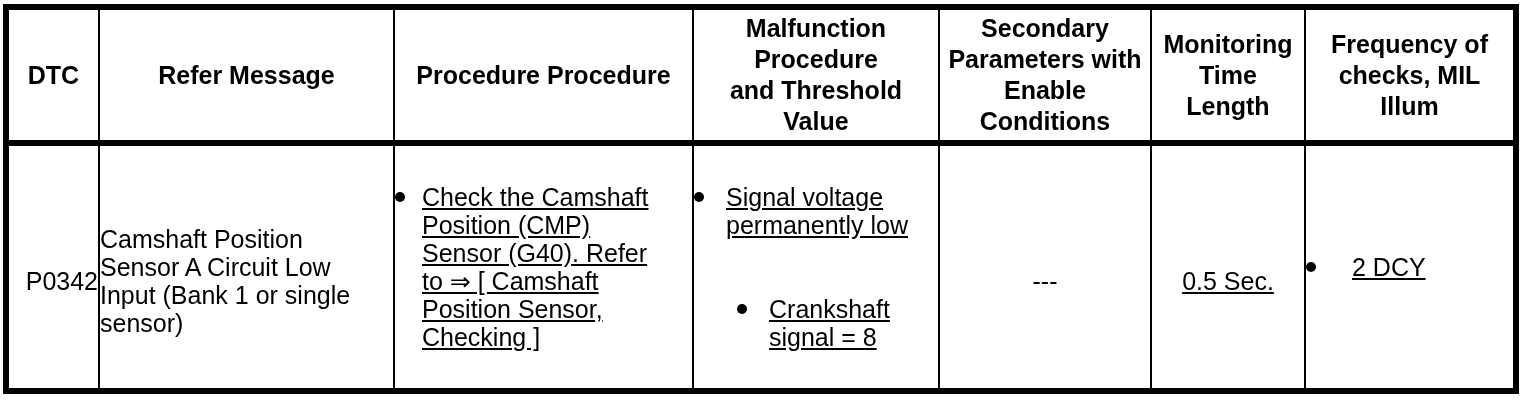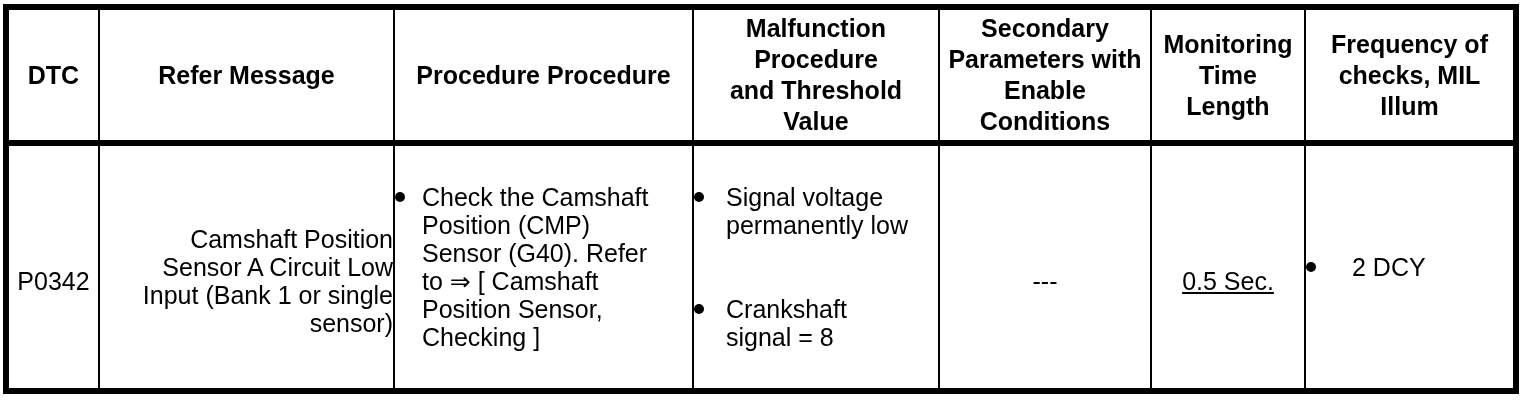--- a/index.html
+++ b/index.html
@@ -37,29 +37,29 @@
     padding: 2px 4px;
   }
   .dtc-table thead tr { height: 136px; }
   .dtc-table tbody tr { height: 244px; }
   .dtc-table tbody td {
     font-size: 25px;
     line-height: 28px;
     vertical-align: middle;
     padding: 0;
   }
-  td.cell-dtc      { text-align: center; padding-left: 3px; }
-  td.cell-error    { padding-left: 7px; padding-right: 10px; text-align: right; }
+  td.cell-dtc      { text-align: right; padding-left: 3px; }
+  td.cell-error    { padding-left: 7px; padding-right: 10px; }
   td.cell-diag     { vertical-align: top; padding-top: 8px;  padding-left: 19px; padding-right: 4px; }
   td.cell-malf     { vertical-align: top; padding-top: 26px; padding-left: 14px; padding-right: 6px; }
   td.cell-sec      { text-align: center; }
   td.cell-mon      { text-align: center; text-decoration: underline; }
   td.cell-freq     { vertical-align: top; padding-top: 74px; padding-left: 21px; }
-  .bullet-item { display: flex; align-items: flex-start; }
-  .bullet-item + .bullet-item { margin-top: 28px; }
+  .bullet-item { display: flex; align-items: flex-start; text-decoration: underline; }
+  .bullet-item + .bullet-item { margin-top: 28px; padding-left: 43px; }
   .bullet {
     flex: none;
     width: 10px;
     height: 10px;
     border-radius: 50%;
     background: #000000;
     margin-top: 9px;
   }
   .bullet-item .bullet-text { margin-left: 17px; }
   td.cell-malf .bullet-text { margin-left: 22px; }

